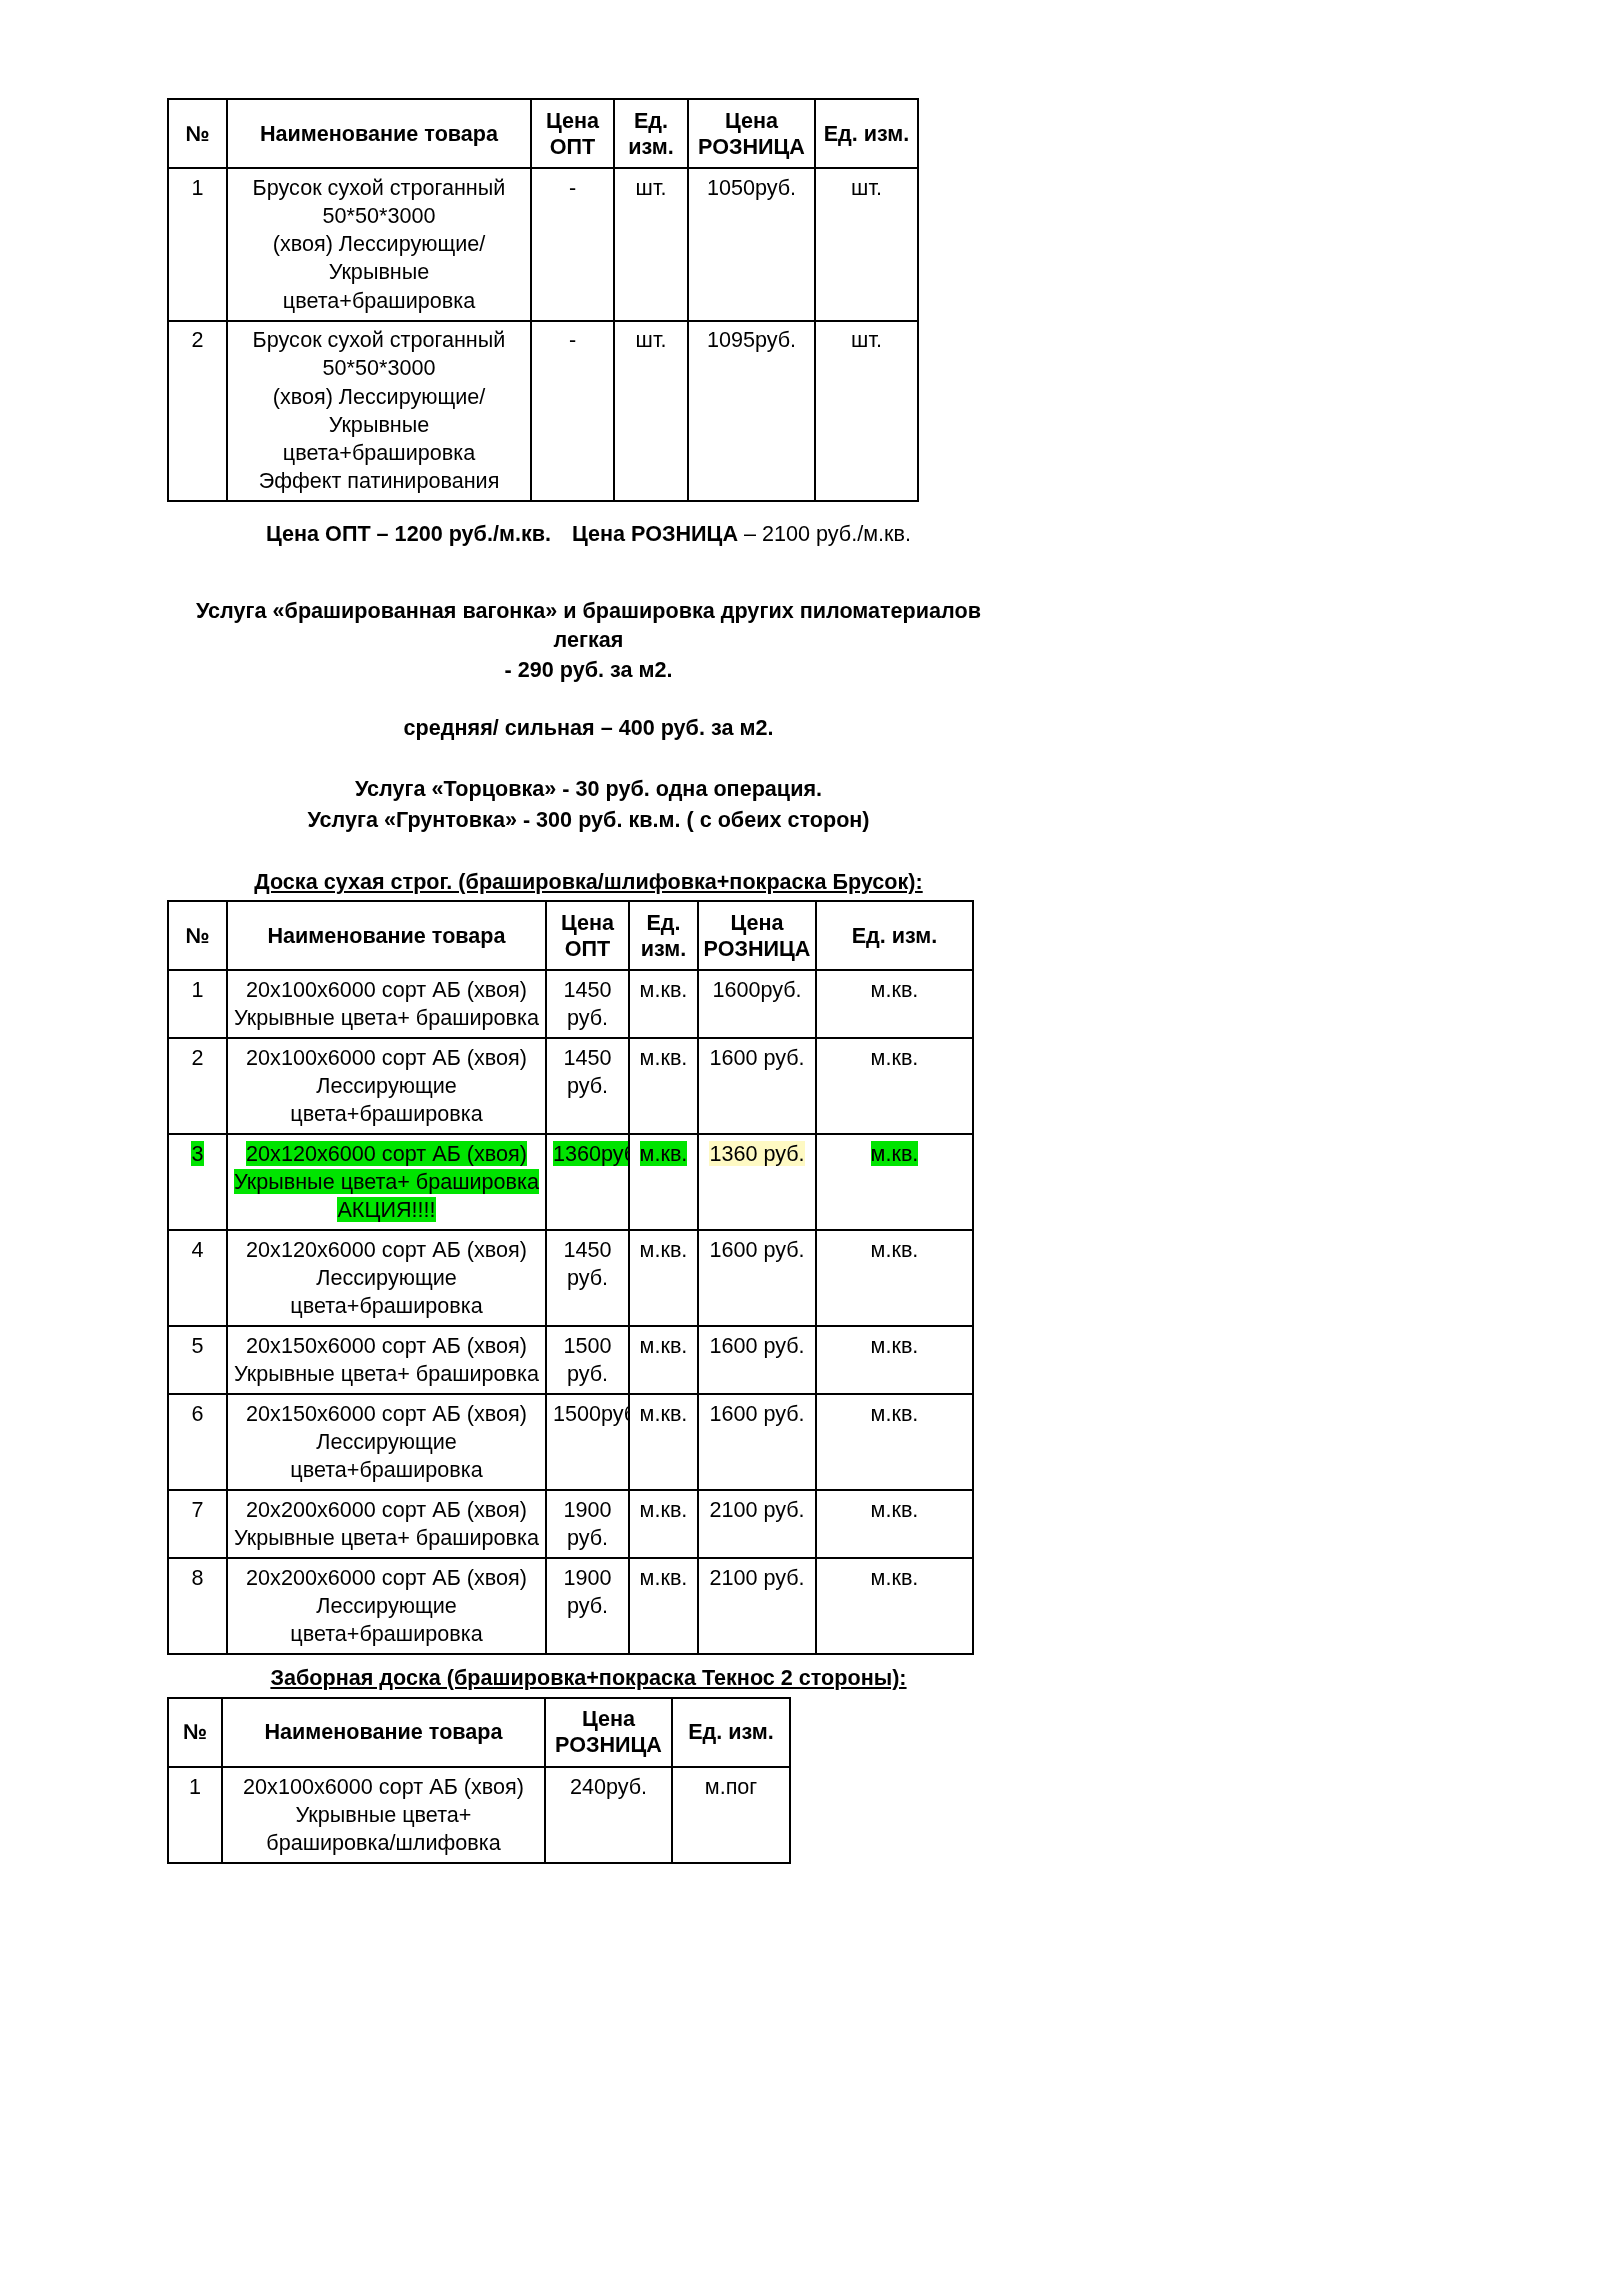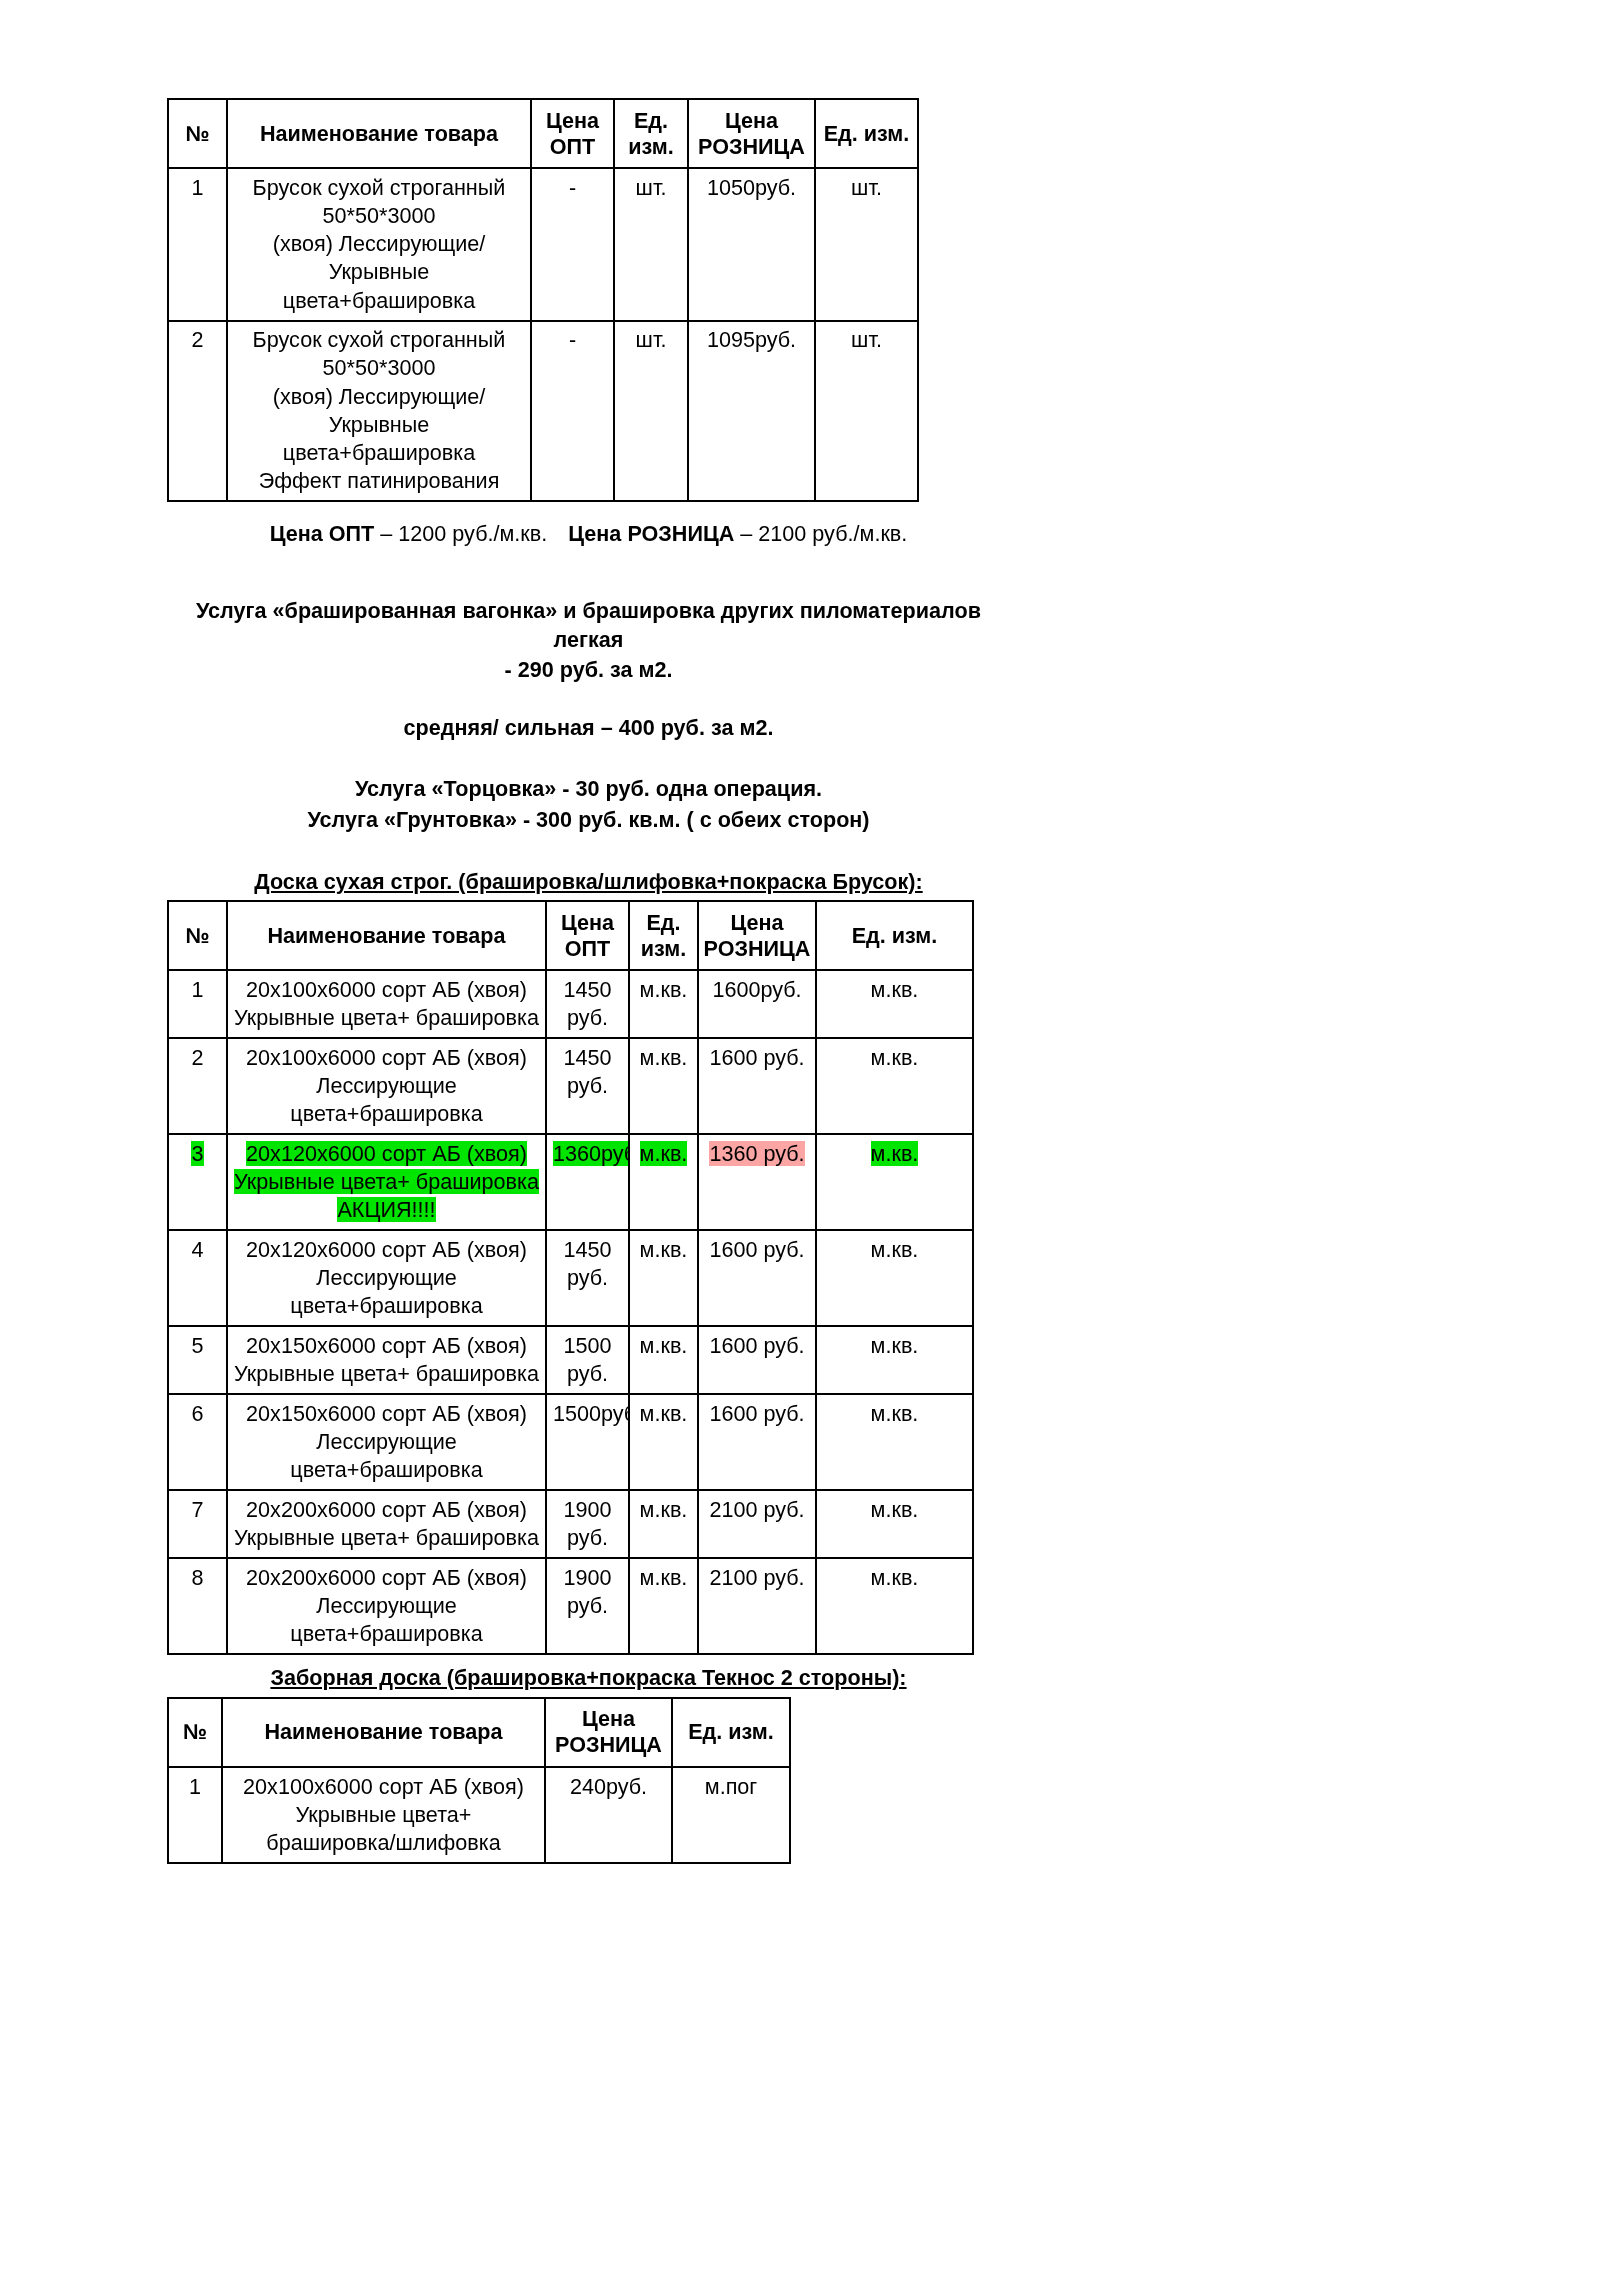--- a/index.html
+++ b/index.html
@@ -53,21 +53,21 @@
   .patina-heading   { margin: 12.7px 0 0 0; }
   .price-line       { margin: 19.6px 0 0 0; }
   .svc-brush        { margin: 49px 0 0 0; line-height: 1.35; }
   .svc-medium       { margin: 31px 0 0 0; }
   .svc-tortsovka    { margin: 33px 0 0 0; line-height: 1.35; }
   .svc-gruntovka    { margin: 2px 0 0 0; line-height: 1.35; }
   .t2-heading       { margin: 35px 0 4.9px 0; }
   .t3-heading       { margin: 9.8px 0 5.9px 0; }
 
   .hl { display: inline; }
-  .gap-right { margin-right: 21px; }
+  .gap-right { margin-right: 21px; font-weight: bold; }
 </style>
 </head>
 <body>
 
 <div class="page">
   <div class="content">
 
     <table class="tbl" style="width:750px">
       <colgroup>
         <col style="width:59px">
@@ -173,21 +173,21 @@
           <td>1600 руб.</td>
           <td>м.кв.</td>
         </tr>
         <tr>
           <td><span class="hl" style="background-color: rgb(0, 228, 0);">3</span></td>
           <td><span class="hl" style="background-color: rgb(0, 228, 0);">20х120х6000 сорт АБ (хвоя)
 Укрывные цвета+ брашировка
 АКЦИЯ!!!!</span></td>
           <td><span class="hl" style="background-color: rgb(0, 228, 0);">1360руб.</span></td>
           <td><span class="hl" style="background-color: rgb(0, 228, 0);">м.кв.</span></td>
-          <td><span class="hl" style="background-color: #fca5a5;">1360 руб.</span></td>
+          <td><span class="hl" style="background-color: #fef9c3;">1360 руб.</span></td>
           <td><span class="hl" style="background-color: rgb(0, 228, 0);">м.кв.</span></td>
         </tr>
         <tr>
           <td>4</td>
           <td>20х120х6000 сорт АБ (хвоя)
 Лессирующие цвета+брашировка</td>
           <td>1450
 руб.</td>
           <td>м.кв.</td>
           <td>1600 руб.</td>

